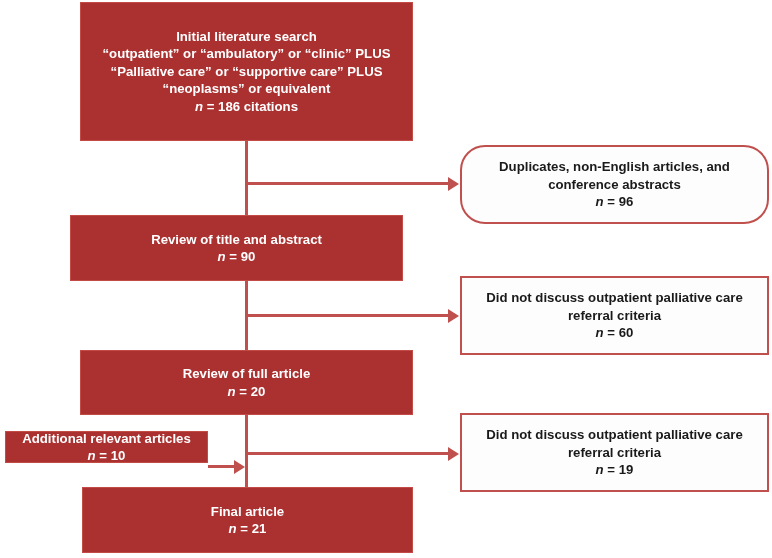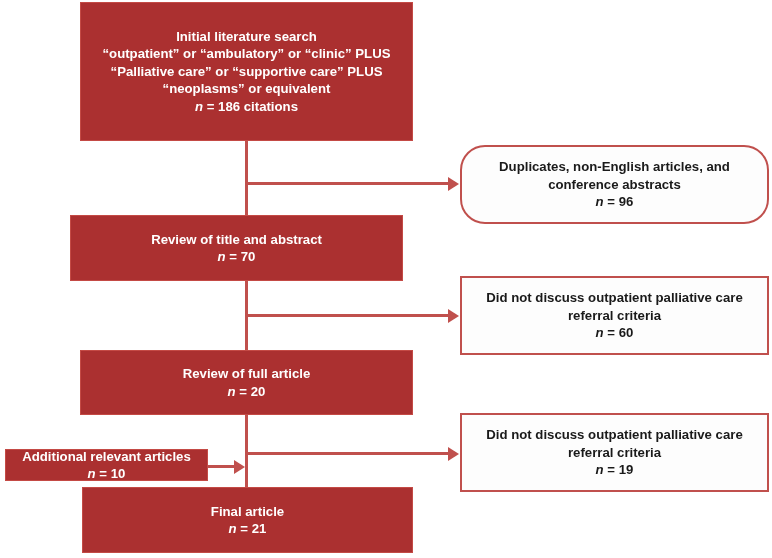--- a/index.html
+++ b/index.html
@@ -106,35 +106,35 @@
   </div>
 
   <div class="node outline" style="left:460px; top:145px; width:309px; height:79px;border-radius:25px;">
     <span class="line">Duplicates, non-English articles, and</span>
     <span class="line">conference abstracts</span>
     <span class="line"><em class="n-ital">n</em><span> = 96</span></span>
   </div>
 
   <div class="node filled" style="left:70px; top:215px; width:333px; height:66px;">
     <span class="line">Review of title and abstract</span>
-    <span class="line"><em class="n-ital">n</em><span> = 70</span></span>
+    <span class="line"><em class="n-ital">n</em><span> = 90</span></span>
   </div>
 
   <div class="node outline" style="left:460px; top:276px; width:309px; height:79px;">
     <span class="line">Did not discuss outpatient palliative care</span>
     <span class="line">referral criteria</span>
     <span class="line"><em class="n-ital">n</em><span> = 60</span></span>
   </div>
 
   <div class="node filled" style="left:80px; top:350px; width:333px; height:65px;">
     <span class="line">Review of full article</span>
     <span class="line"><em class="n-ital">n</em><span> = 20</span></span>
   </div>
 
-  <div class="node filled" style="left:5px; top:449px; width:203px; height:32px;">
+  <div class="node filled" style="left:5px; top:431px; width:203px; height:32px;">
     <span class="line">Additional relevant articles</span>
     <span class="line"><em class="n-ital">n</em><span> = 10</span></span>
   </div>
 
   <div class="node outline" style="left:460px; top:413px; width:309px; height:79px;">
     <span class="line">Did not discuss outpatient palliative care</span>
     <span class="line">referral criteria</span>
     <span class="line"><em class="n-ital">n</em><span> = 19</span></span>
   </div>
 

